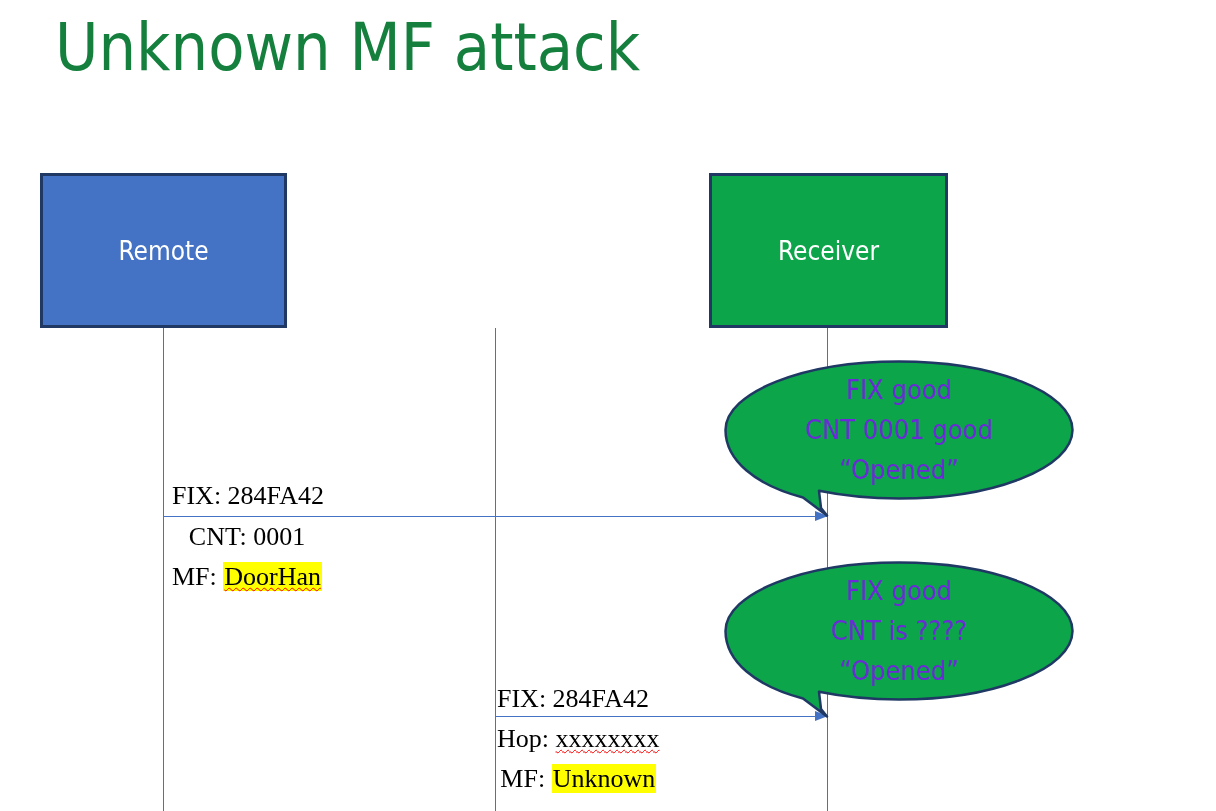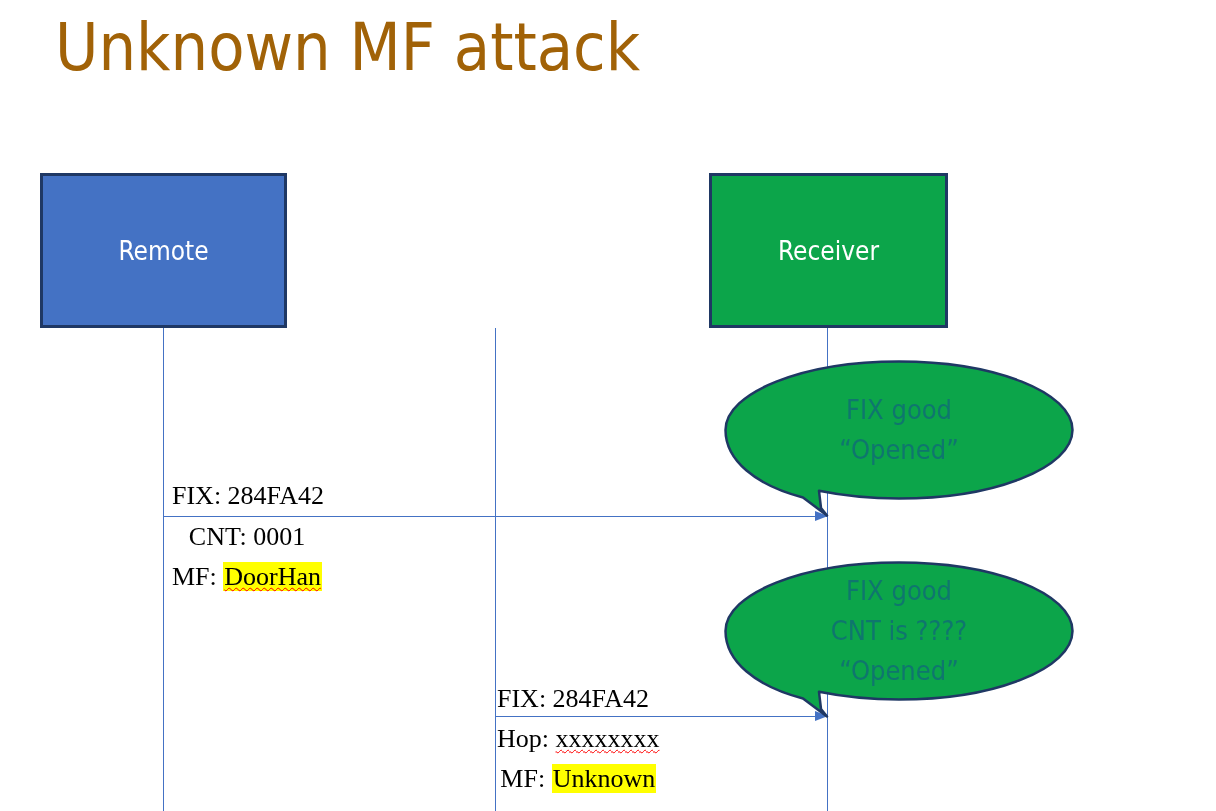--- a/index.html
+++ b/index.html
@@ -19,21 +19,21 @@
     overflow: hidden;
   }
 
   
   #slide-title {
     position: absolute;
     left: 55px;
     top: 6px;
     font-size: 66px;
     line-height: 84px;
-    color: #a16207;
+    color: #15803d;
     font-family: "DejaVu Sans Condensed", "Liberation Sans Narrow", "Liberation Sans", sans-serif;
     font-weight: 400;
     letter-spacing: 0px;
     white-space: nowrap;
   }
 
   
   .lifeline {
     position: absolute;
     width: 1px;
@@ -124,21 +124,21 @@
   .bubble-text {
     position: absolute;
     left: 0;
     top: 0;
     width: 348px;
     height: 138px;
     display: flex;
     flex-direction: column;
     align-items: center;
     justify-content: center;
-    color: #0f766e;
+    color: #6d28d9;
     font-size: 27px;
     line-height: 40px;
     font-family: "DejaVu Sans Condensed", "Liberation Sans Narrow", "Liberation Sans", sans-serif;
     text-align: center;
     pointer-events: none;
   }
   .bubble-1 { left: 725px; top: 361px; }
   .bubble-2 { left: 725px; top: 562px; }
 </style>
 </head>
@@ -182,20 +182,21 @@
       <path d="M 174 0.5
                C 270 0.5 347.5 31.4 347.5 69
                C 347.5 106.6 270 137.5 174 137.5
                C 145 137.5 117.8 134.7 94 129.8
                L 96 147 L 102 154.5 L 78 136.5
                C 30 124 0.5 99 0.5 69
                C 0.5 31.4 78 0.5 174 0.5 Z" fill="#0CA54A" stroke="#1F3864" stroke-width="2.5" stroke-linejoin="round"></path>
     </svg>
     <div class="bubble-text">
       <span>FIX good</span>
+      <span>CNT 0001 good</span>
       <span>“Opened”</span>
     </div>
   </div>
 
   <div class="bubble bubble-2">
     <svg width="348" height="165" viewBox="0 0 348 165">
       <path d="M 174 0.5
                C 270 0.5 347.5 31.4 347.5 69
                C 347.5 106.6 270 137.5 174 137.5
                C 145 137.5 117.8 134.7 94 129.8

